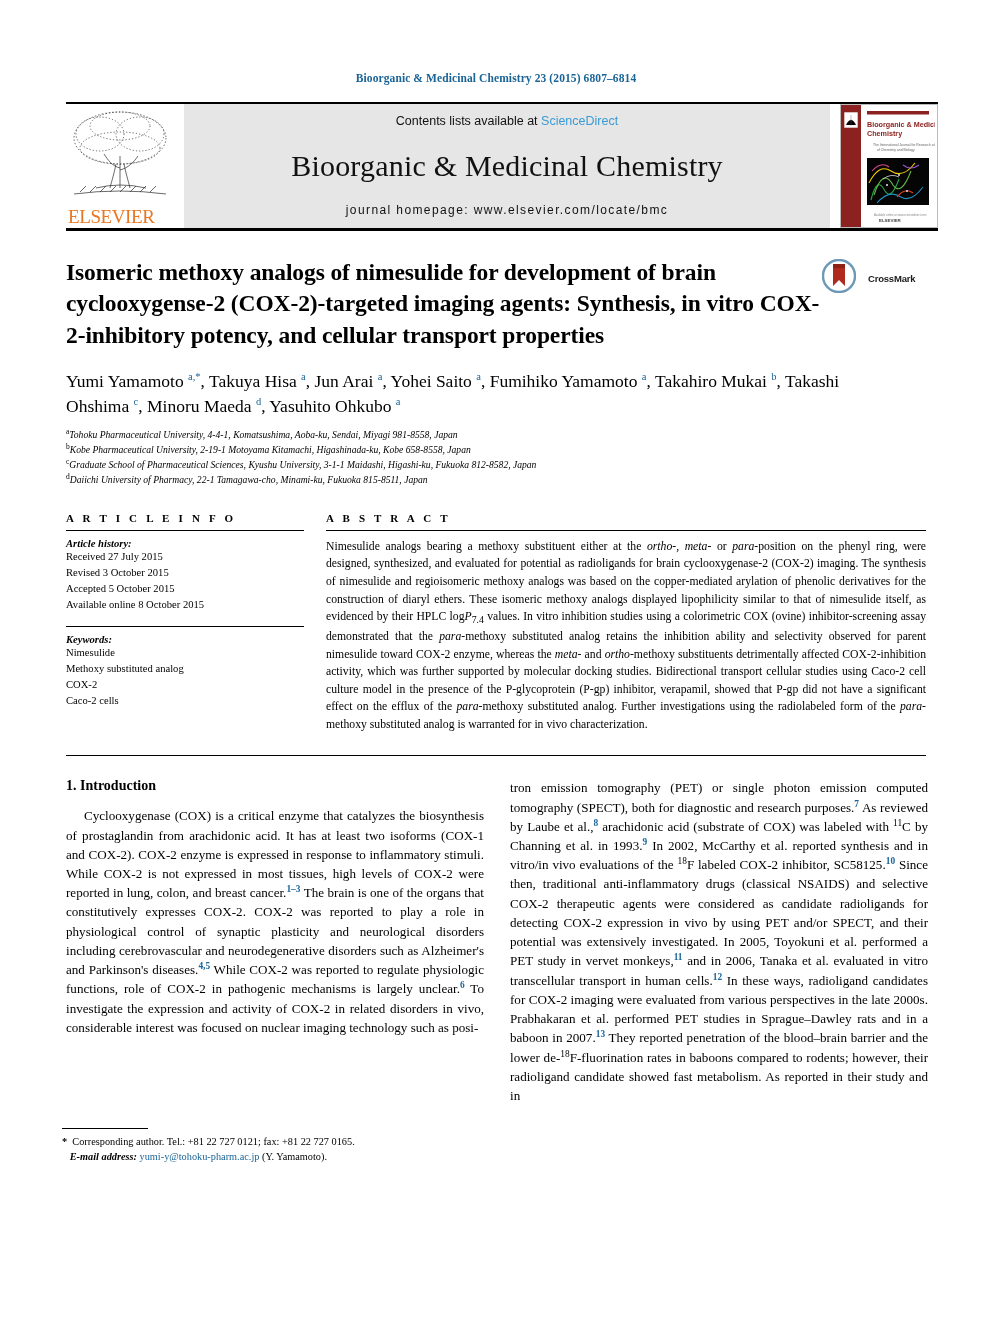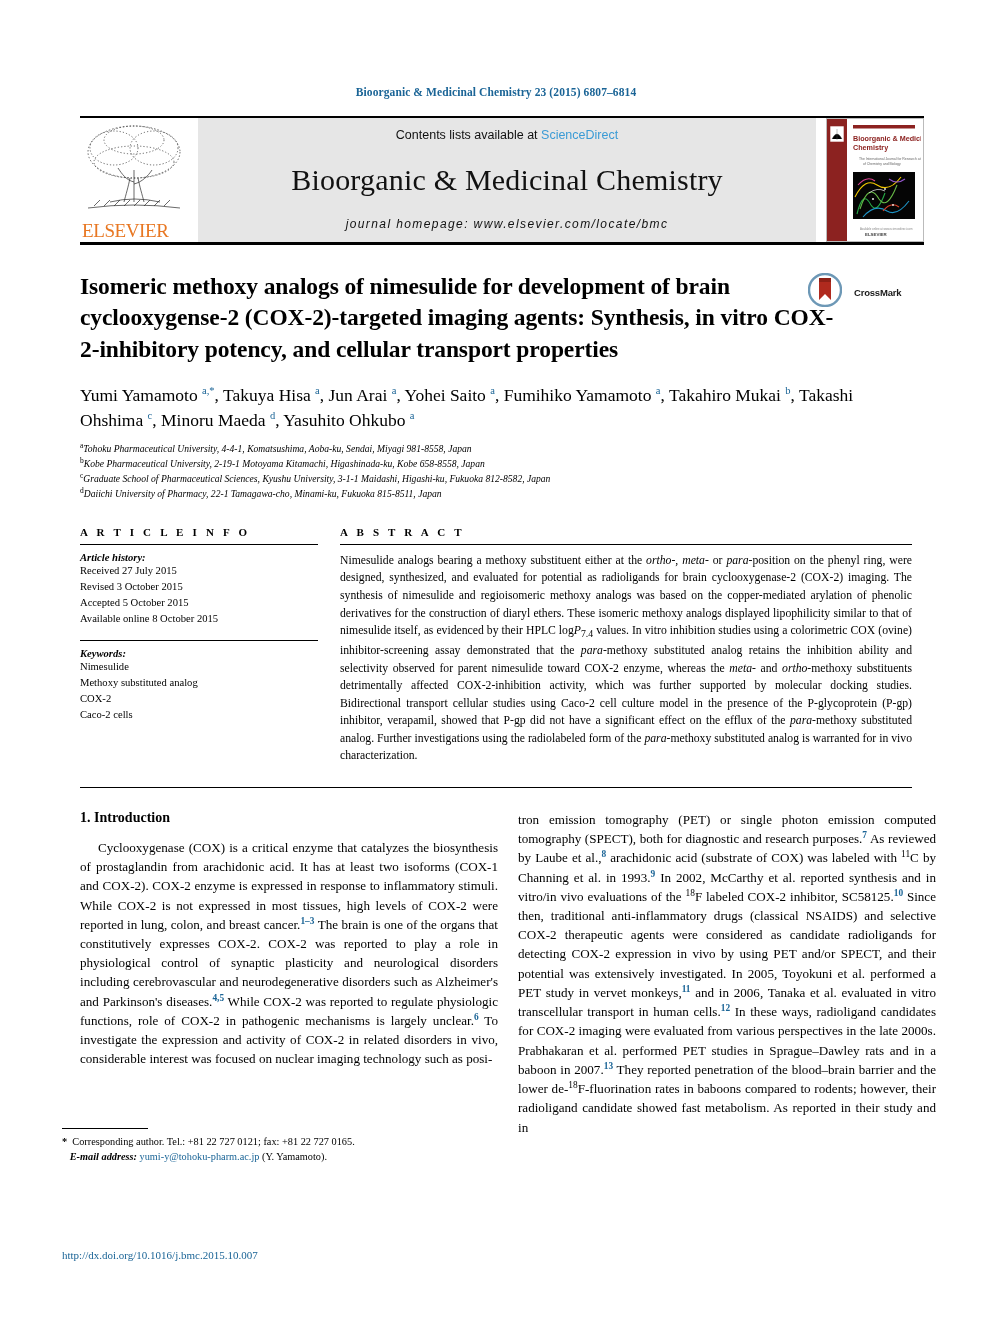--- a/index.html
+++ b/index.html
@@ -12,21 +12,21 @@
     height: 1323px;
     font-family: "Liberation Serif", "DejaVu Serif", serif;
     color: #000;
     position: relative;
     overflow: hidden;
   }
   .page {
     position: relative;
     width: 992px;
     height: 1323px;
-    padding: 18px;
+    padding: 4px;
     box-sizing: border-box;
   }
 
   
   .running-head {
     text-align: center;
     color: #1a6496;
     font-size: 11.5px;
     font-weight: bold;
     padding-top: 68px;
@@ -89,21 +89,20 @@
     font-family: "Liberation Serif", serif;
     font-size: 30px;
     color: #111;
     letter-spacing: 0.2px;
   }
   .homepage-line {
     font-family: "Liberation Sans", sans-serif;
     font-size: 12px;
     color: #111;
     letter-spacing: 1.4px;
-    font-style: italic;
   }
   .cover-thumb {
     width: 96px;
     flex: 0 0 96px;
     margin-left: 10px;
     border: 1px solid #bbb;
     background: #fff;
     position: relative;
     overflow: hidden;
   }
@@ -211,21 +210,21 @@
 
   .sep-rule {
     margin: 22px 62px 0 62px;
     border-top: 1px solid #000;
   }
 
   
   .body-cols {
     margin: 22px 82px 0 62px;
     display: flex;
-    gap: 20px;
+    gap: 26px;
   }
   .bodycol { width: 418px; flex: 0 0 418px; }
   .sec-title {
     font-size: 14px;
     font-weight: bold;
     margin: 0 0 12px 0;
   }
   .para {
     font-size: 13.1px;
     line-height: 1.47;
@@ -423,16 +422,15 @@
     <div class="fn-rule"></div>
     <div class="fn-line"><b>*</b>&nbsp; Corresponding author. Tel.: +81 22 727 0121; fax: +81 22 727 0165.</div>
     <div class="fn-line">
       &nbsp;&nbsp;&nbsp;<i>E-mail address:</i>
       <span class="fn-mail">yumi-y@tohoku-pharm.ac.jp</span>
       <span>(Y. Yamamoto).</span>
     </div>
   </div>
 
   <div class="bottom-block">
-    <div class="doi">http://dx.doi.org/10.1016/j.bmc.2015.10.007</div>
   </div>
 
 </div>
 
 </body></html>

